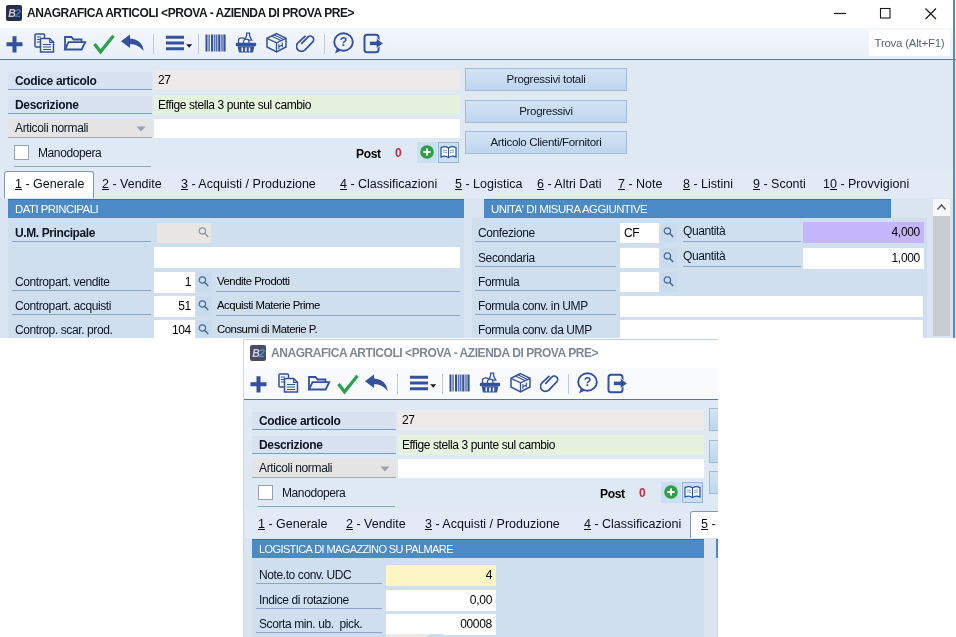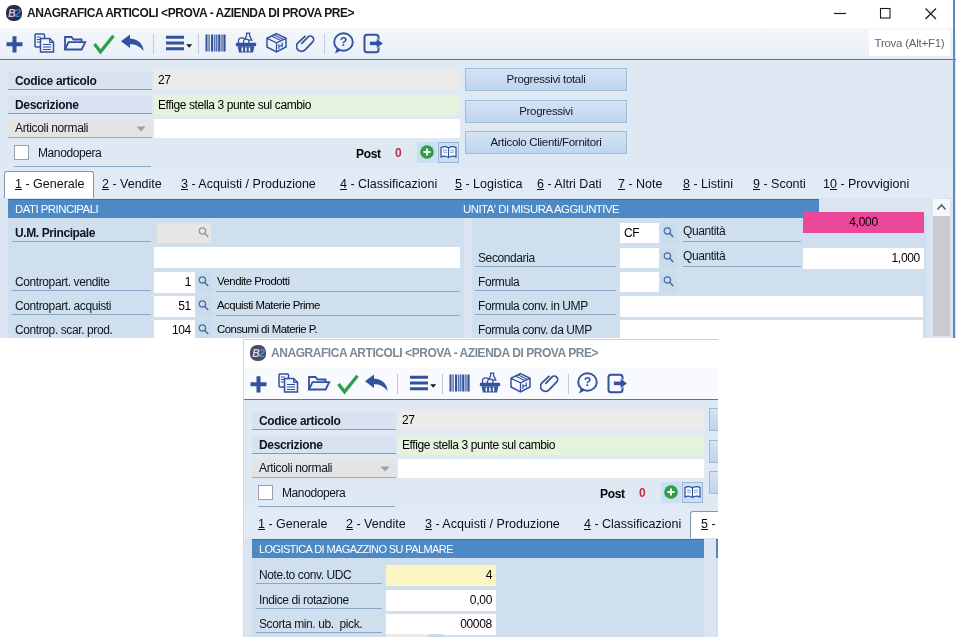--- a/index.html
+++ b/index.html
@@ -1,19 +1,19 @@
 <!DOCTYPE html>
 <html><head><meta charset="utf-8"><style>
 html,body{margin:0;padding:0;}
 body{width:956px;height:637px;background:#fff;position:relative;overflow:hidden;
   font-family:"Liberation Sans",sans-serif;-webkit-font-smoothing:antialiased;}
 .abs{position:absolute;}
 .win{position:absolute;overflow:hidden;background:#fff;}
 .titlebar{position:absolute;left:0;right:0;top:0;height:28px;background:#fff;}
-.appico{position:absolute;left:6px;top:5px;width:16px;height:16px;border-radius:7px;
+.appico{position:absolute;left:6px;top:5px;width:16px;height:16px;border-radius:2px;
   background:#2b2d4a;color:#c9cdd9;font-size:10.5px;font-style:italic;font-weight:bold;
   text-align:center;line-height:16px;letter-spacing:-1px;}
 .appico i{font-style:italic;color:#2f83ca;}
 .wtitle{position:absolute;left:27px;top:0;height:28px;line-height:27px;font-size:12px;letter-spacing:-0.45px;color:#15181c;white-space:nowrap;font-weight:bold;}
 .toolbar{position:absolute;left:0;right:0;top:28px;height:31px;
   background:linear-gradient(#f3f7fb,#e9eff8);border-bottom:1px solid #5a7694;}
 .tsep{position:absolute;top:6px;width:1px;height:20px;background:#c2cbd6;}
 .formarea{position:absolute;left:0;right:0;top:60px;height:109px;background:#dfe9f4;}
 .lcell{position:absolute;left:8px;width:144px;background:#d8e2f0;border-bottom:1px solid #7f9dbe;
   font-size:12px;letter-spacing:-0.35px;color:#0d1522;padding-left:7px;box-sizing:border-box;white-space:nowrap;}
@@ -184,30 +184,31 @@
       <div class="abs" style="left:217px;top:101px;font-size:11.4px;letter-spacing:-0.5px;">Acquisti Materie Prime</div>
       <div class="abs" style="left:216px;top:116.5px;width:244px;height:1px;background:#8aa6c4;"></div>
       <div class="prow-lbl" style="left:12px;top:123px;width:139px;height:18px;">Controp. scar. prod.</div>
       <div class="wfld" style="left:154px;top:121.5px;width:41px;height:21px;text-align:right;line-height:21px;">104</div>
       <div class="mbtn" style="left:196px;top:122px;"></div>
       <svg class="abs" style="left:197px;top:125px;" width="14" height="14" viewBox="0 0 14 14">
         <circle cx="5.4" cy="5" r="3.2" fill="none" stroke="#4a689e" stroke-width="1.2"></circle>
         <line x1="7.9" y1="7.6" x2="11.2" y2="11" stroke="#4a689e" stroke-width="1.5"></line>
       </svg>
       <div class="abs" style="left:217px;top:125px;font-size:11.4px;letter-spacing:-0.5px;">Consumi di Materie P.</div>
-      <div class="phead" style="left:456px;top:1px;width:363px;">UNITA' DI MISURA AGGIUNTIVE</div>
+      <div class="phead" style="left:484px;top:1px;width:407px;">UNITA' DI MISURA AGGIUNTIVE</div>
       <div class="pbody" style="left:472px;top:20px;width:455px;height:121px;"></div>
+      <div class="prow-lbl" style="left:475px;top:26px;width:141px;height:18px;">Confezione</div>
       <div class="wfld" style="left:620px;top:25px;width:39px;height:20px;line-height:20px;">CF</div>
       <div class="mbtn" style="left:661px;top:25px;"></div>
       <svg class="abs" style="left:662px;top:28px;" width="14" height="14" viewBox="0 0 14 14">
         <circle cx="5.4" cy="5" r="3.2" fill="none" stroke="#4a689e" stroke-width="1.2"></circle>
         <line x1="7.9" y1="7.6" x2="11.2" y2="11" stroke="#4a689e" stroke-width="1.5"></line>
       </svg>
       <div class="ulbl" style="left:683px;top:26px;width:118px;height:17px;">Quantità</div>
-      <div class="wfld" style="left:803px;top:14px;width:121px;height:21px;background:#ec4899;text-align:center;line-height:21px;">4,000</div>
+      <div class="wfld" style="left:803px;top:24px;width:121px;height:21px;background:#c4b5fd;text-align:right;line-height:21px;">4,000</div>
       <div class="prow-lbl" style="left:475px;top:50.5px;width:141px;height:18px;">Secondaria</div>
       <div class="wfld" style="left:620px;top:49.5px;width:39px;height:20px;"></div>
       <div class="mbtn" style="left:661px;top:49.5px;"></div>
       <svg class="abs" style="left:662px;top:52.5px;" width="14" height="14" viewBox="0 0 14 14">
         <circle cx="5.4" cy="5" r="3.2" fill="none" stroke="#4a689e" stroke-width="1.2"></circle>
         <line x1="7.9" y1="7.6" x2="11.2" y2="11" stroke="#4a689e" stroke-width="1.5"></line>
       </svg>
       <div class="ulbl" style="left:683px;top:50.5px;width:118px;height:17px;">Quantità</div>
       <div class="wfld" style="left:803px;top:49.5px;width:121px;height:21px;text-align:right;line-height:21px;">1,000</div>
       <div class="prow-lbl" style="left:475px;top:75px;width:141px;height:18px;">Formula</div>

